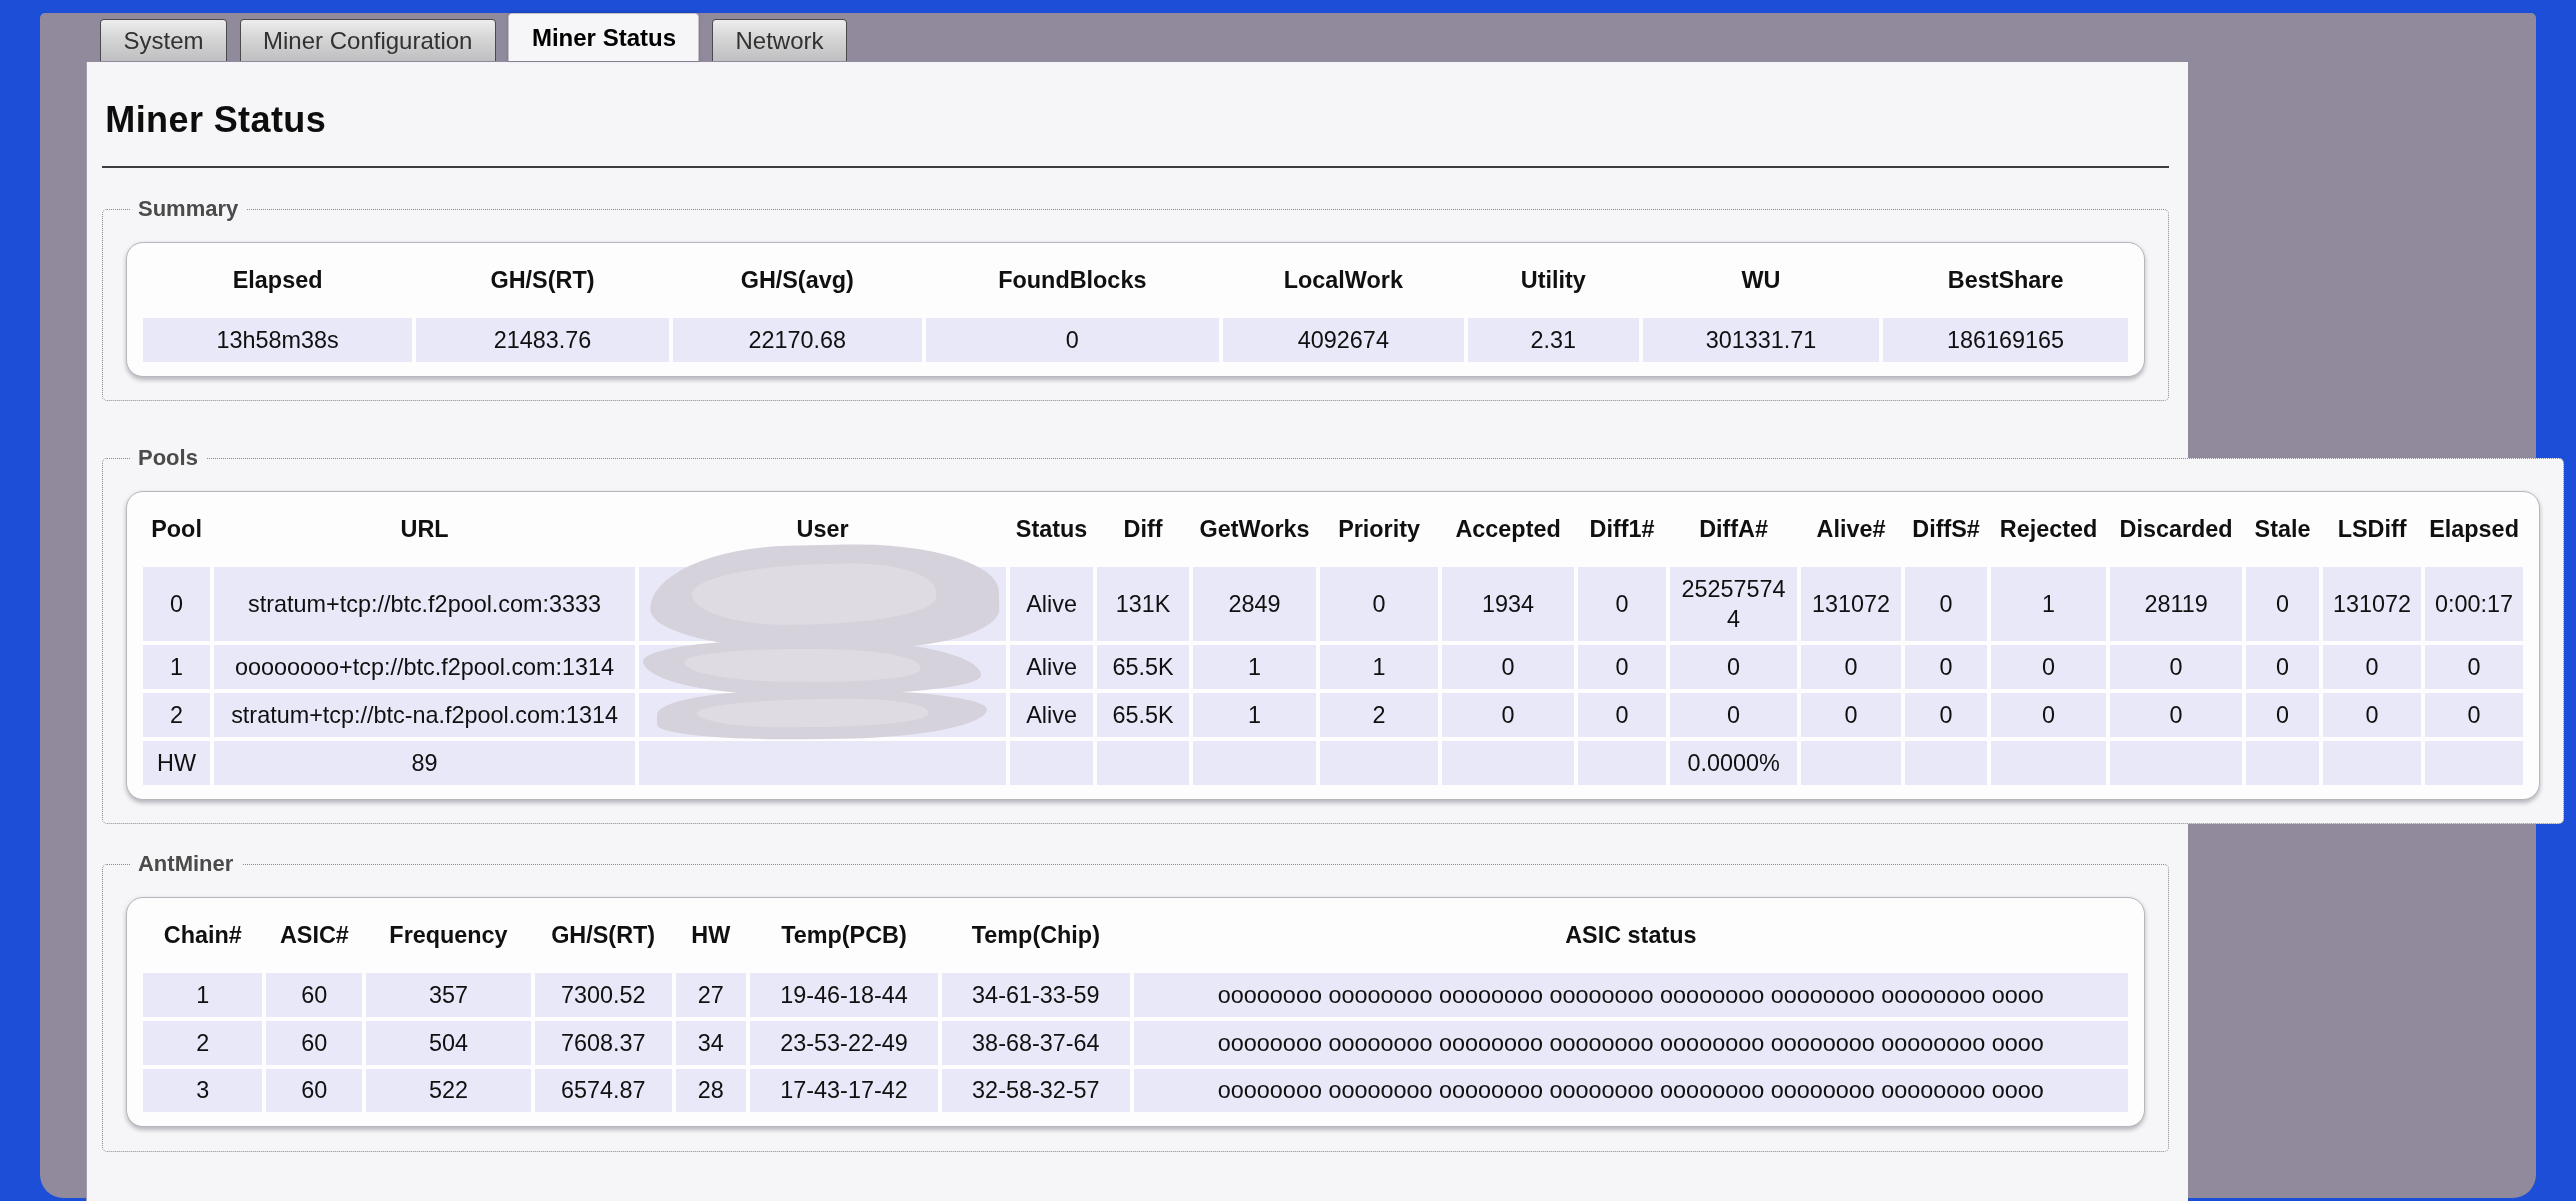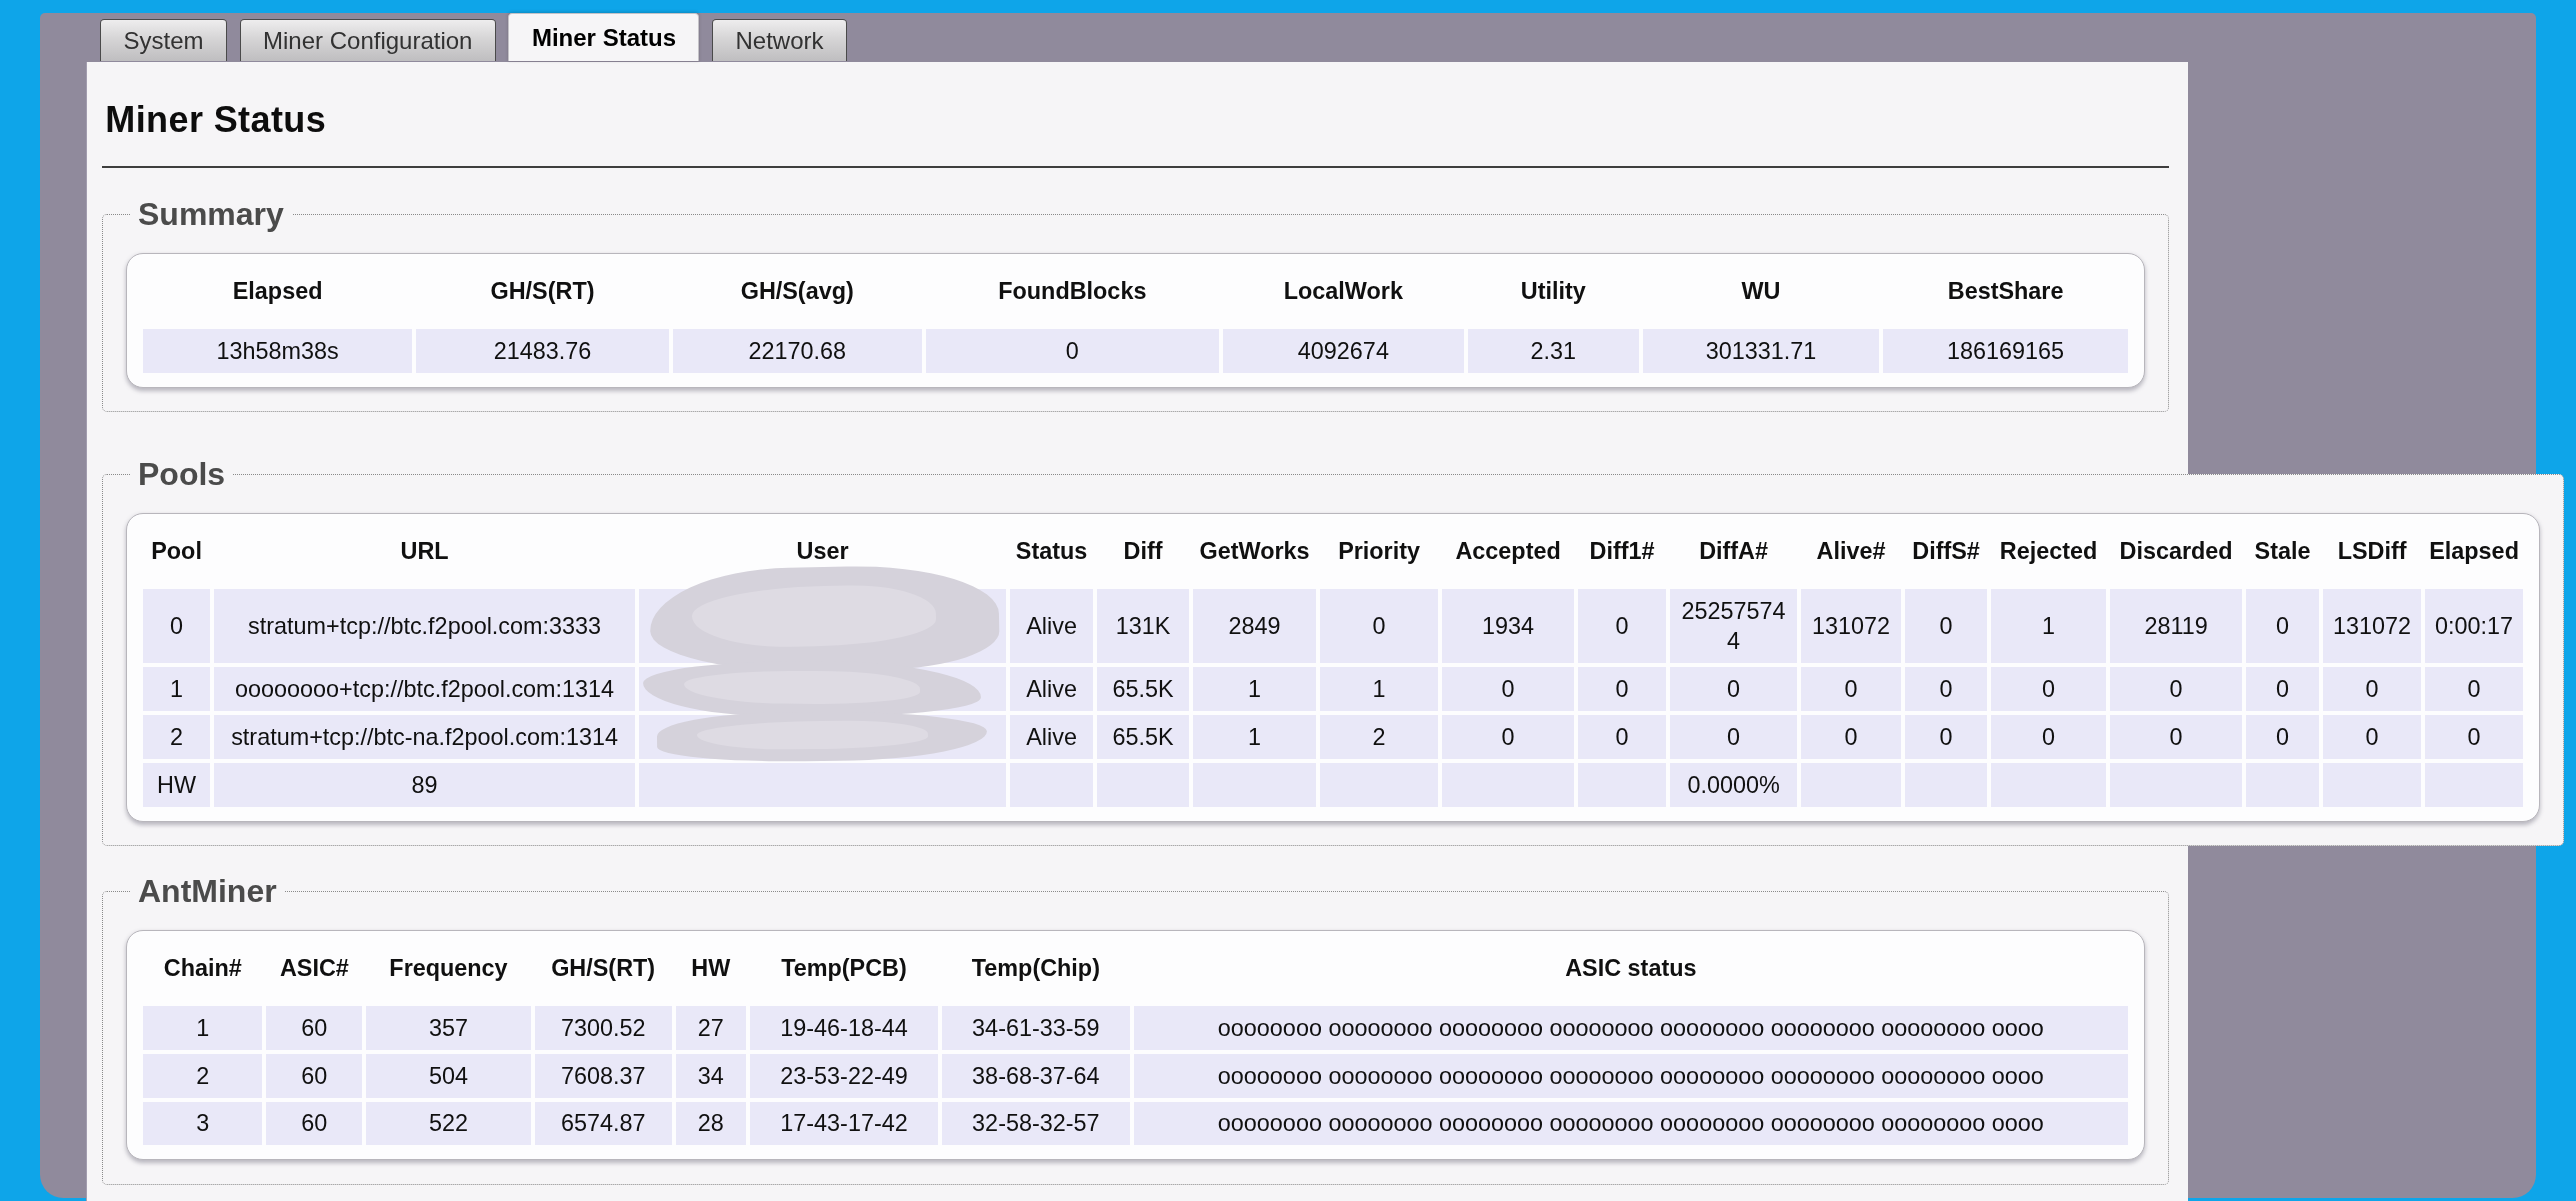--- a/index.html
+++ b/index.html
@@ -1,17 +1,17 @@
 <!DOCTYPE html>
 <html style="font-size:13.3px"><head>
 <meta charset="utf-8">
 <style>
   html,body{margin:0;padding:0;background:#000;width:2576px;height:1201px;overflow:hidden;
     font-family:"Liberation Sans", sans-serif;-webkit-font-smoothing:antialiased;}
-  .canvas{position:relative;width:2576px;height:1201px;background:#0ea5e9;overflow:hidden;}
+  .canvas{position:relative;width:2576px;height:1201px;background:#1d4ed8;overflow:hidden;}
 
   
   .panel{position:absolute;left:40px;top:13.3px;width:2496px;height:1185px;background:#908a9c;
     border-radius:5px 5px 23.4px 23.4px;}
 
   
   .tabs{position:absolute;left:100px;top:13.3px;height:48px;display:flex;align-items:flex-end;gap:12.5px;z-index:5;}
   .tab{height:42px;padding:0 22.5px;display:flex;align-items:center;font-size:24px;color:#323232;
     background:linear-gradient(#eeedee 0%,#d6d5d6 45%,#bfbec0 100%);
     border:1.7px solid #4a4a4a;border-bottom:none;border-radius:4.2px 4.2px 0 0;cursor:pointer;box-sizing:border-box;}
@@ -20,21 +20,21 @@
 
   
   .content{position:absolute;left:86px;top:62px;width:2102px;height:1140px;background:#f6f5f7;
     border-left:0.8px solid #a39daf;box-sizing:border-box;padding:37px 0 0 15px;z-index:4;}
   h1.pagetitle{font-size:36px;margin:0 0 25px 3.3px;color:#0d0d0d;letter-spacing:0.4px;}
   hr.rule{border:none;border-top:2.5px solid #3e3e3e;margin:0 16.7px 28px 0;width:2067px;}
 
   fieldset{border:1.7px dotted #8a8a8a;border-radius:5px;margin:0 0 27px 0;padding:11.7px 23.4px 23.4px 23.4px;
     width:2067px;box-sizing:border-box;background:#f6f5f7;}
   fieldset.wide{width:2433px;margin-top:44px;}
-  legend{font-size:32px;font-weight:bold;color:#4b4b4b;padding:0 8.3px;margin-left:3.3px;}
+  legend{font-size:22px;font-weight:bold;color:#4b4b4b;padding:0 8.3px;margin-left:3.3px;}
 
   .tablebox{background:#fdfdfe;border:0.8px solid #b8b6bc;border-radius:17px;
     box-shadow:0 2.5px 4.2px rgba(70,65,85,.35);padding:6.7px 11.7px 10px 11.7px;margin-top:8.3px;}
   table{width:100%;border-collapse:separate;border-spacing:4.2px;table-layout:fixed;
     font-size:23.4px;color:#101010;text-align:center;}
   th{font-weight:bold;padding:13.3px 3.3px 20px 3.3px;overflow:hidden;}
   td{background:#e9e8f8;padding:6.7px 5px;height:30px;line-height:1.3;overflow:visible;
     word-wrap:break-word;vertical-align:middle;}
 
   

